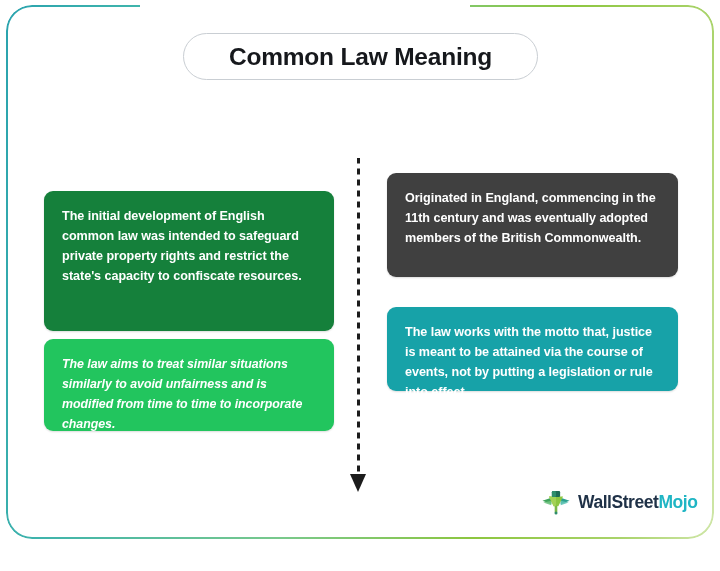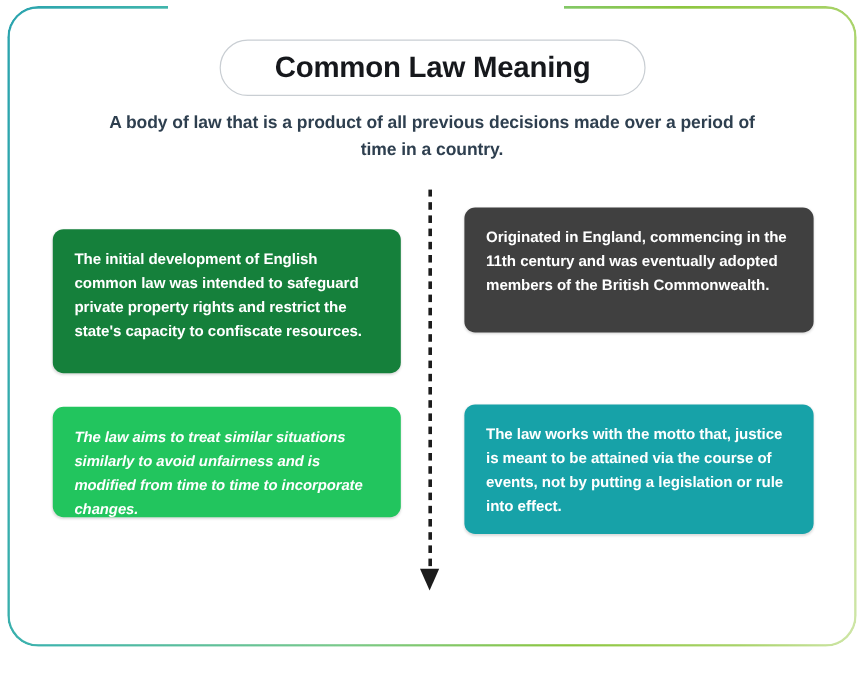--- a/index.html
+++ b/index.html
@@ -123,35 +123,34 @@
     color: #ffffff;
     font-size: 12.6px;
     font-weight: bold;
     line-height: 1.58;
     letter-spacing: -0.05px;
     padding: 16px 20px 16px 18px;
     box-shadow: 0 1px 2px rgba(0,0,0,0.14);
     display: block;
   }
   .card-1 {
-    left: 44px;  top: 191px;  width: 290px; height: 120px;
+    left: 44px;  top: 191px;  width: 290px; height: 140px;
     background: #15803b;
   }
   .card-2 {
     left: 44px;  top: 339px;  width: 290px; height: 92px;
     background: #22c55e;
   }
   .card-3 {
     left: 387px; top: 173px;  width: 291px; height: 104px;
     background: #404040;
   }
   .card-4 {
-    left: 387px; top: 307px;  width: 291px; height: 108px;
+    left: 387px; top: 307px;  width: 291px; height: 84px;
     background: #17a2a8;
-    margin-top: 30px;
   }
   .card-2 .card-text { font-size: 12.4px; font-style: italic; }
   .card-1 .card-text { padding-right: 4px; }
 
   
   .logo {
     position: absolute;
     left: 541px;
     top: 487px;
     width: 148px;
@@ -180,35 +179,59 @@
 
 <div id="infographic">
 
   <div class="frame-border"></div>
   <div class="frame-fade-top"></div>
 
   <div class="title-pill">
     <span class="title-text">Common Law Meaning</span>
   </div>
 
-  <div class="subtitle">A body of law that is a product of all previous decisions made over a period of time in a country.</div>
 
   <div class="divider"></div>
   <div class="divider-arrow"></div>
 
   <div class="card card-1">
     <span class="card-text">The initial development of English common law was intended to safeguard private property rights and restrict the state's capacity to confiscate resources.</span>
   </div>
 
   <div class="card card-2">
     <span class="card-text">The law aims to treat similar situations similarly to avoid unfairness and is modified from time to time to incorporate changes.</span>
   </div>
 
   <div class="card card-3">
     <span class="card-text">Originated in England, commencing in the 11th century and was eventually adopted members of the British Commonwealth.</span>
   </div>
 
   <div class="card card-4">
     <span class="card-text">The law works with the motto that, justice is meant to be attained via the course of events, not by putting a legislation or rule into effect.</span>
   </div>
 
+  <div class="logo">
+    <span class="logo-mark">
+      <svg viewBox="0 0 32 32" width="30" height="30" xmlns="http://www.w3.org/2000/svg">
+
+        <path d="M1.5 13.5 L11 10.5 L11 17 Z" fill="#3ea35a"></path>
+        <path d="M2.5 15.5 L11 13.5 L11 18.5 Z" fill="#6fc27f" opacity="0.9"></path>
+
+        <path d="M30.5 13.5 L21 10.5 L21 17 Z" fill="#2b9f8e"></path>
+        <path d="M29.5 15.5 L21 13.5 L21 18.5 Z" fill="#5fc3b4" opacity="0.9"></path>
+
+        <path d="M8.5 9 L23.5 9 L18.5 19.5 L13.5 19.5 Z" fill="#8cc63f"></path>
+        <path d="M8.5 9 L16 9 L16 19.5 L13.5 19.5 Z" fill="#a3d155"></path>
+
+        <rect x="14.6" y="19" width="2.8" height="7.5" rx="1" fill="#7ab648"></rect>
+
+        <rect x="11.6" y="3.2" width="8.8" height="6.4" rx="1.2" fill="#1f6b55"></rect>
+        <rect x="11.6" y="3.2" width="4.4" height="6.4" rx="1.2" fill="#2f8d6c"></rect>
+
+        <circle cx="16" cy="26.6" r="1.6" fill="#2f8d6c"></circle>
+      </svg>
+    </span>
+    <span class="logo-wordmark">
+      <span class="logo-wall">WallStreet</span><span class="logo-mojo">Mojo</span>
+    </span>
+  </div>
 
 </div>
 
 </body></html>

